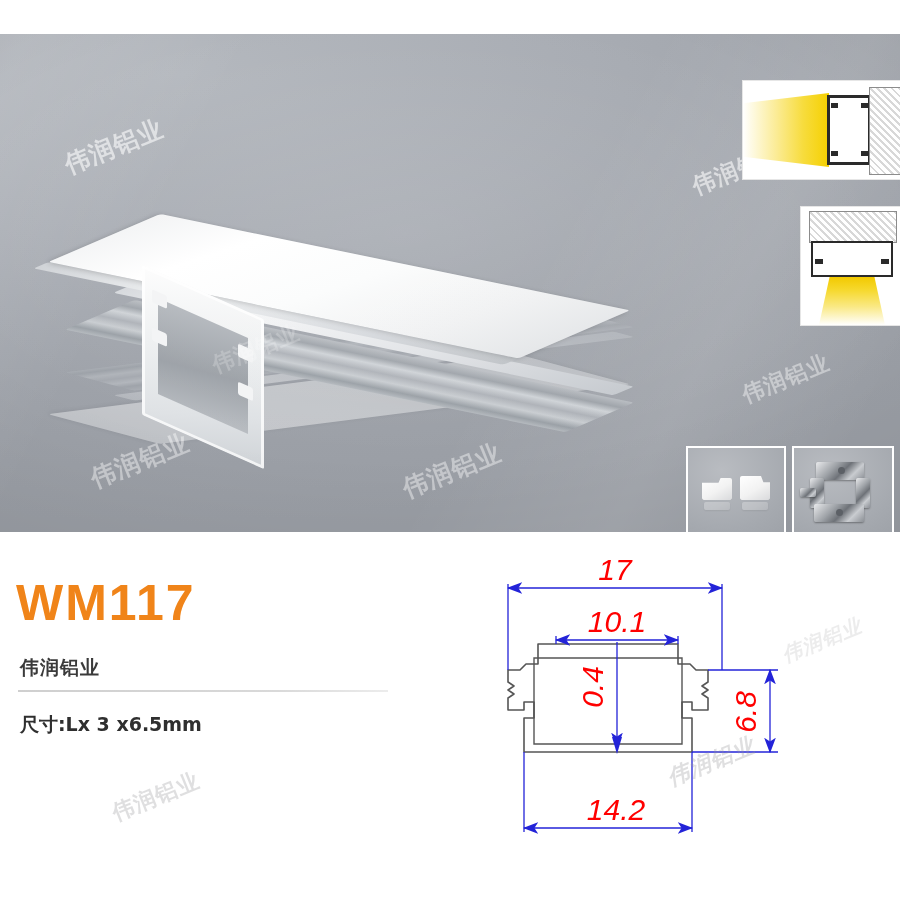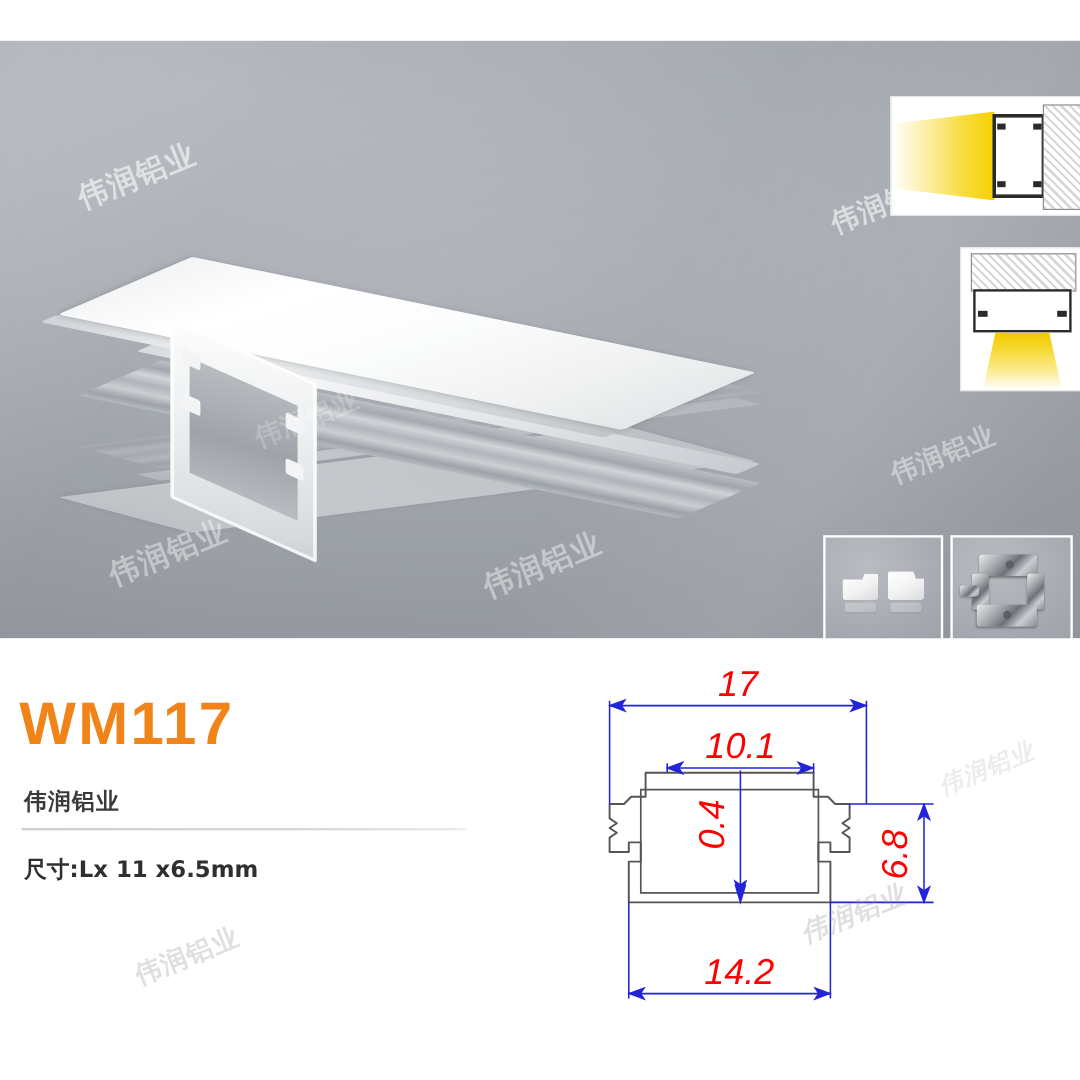--- a/index.html
+++ b/index.html
@@ -205,21 +205,21 @@
       <div class="hole" style="left:42px;top:61px;width:7px;height:7px;"></div>
       <div class="clipmetal" style="left:6px;top:40px;width:16px;height:9px;"></div>
     </div>
 
   </div>
 
   <div id="spec">
     <div id="model" style="color: rgb(240, 132, 25);">WM117</div>
     <div id="paramlab">伟润铝业</div>
     <div id="divider"></div>
-    <div class="specline" id="sl0">尺寸:Lx  11  x6.5mm</div>
+    <div class="specline" id="sl0">尺寸:Lx  3  x6.5mm</div>
     <span class="wm gray" style="left:110px;top:250px;font-size:22px;">伟润铝业</span>
   </div>
 
   <div id="drawing">
     <svg width="440" height="368" viewBox="0 0 440 368">
       <defs>
         <marker id="arR" markerWidth="12" markerHeight="9" refX="11" refY="4.5" orient="auto">
           <path d="M0,0 L12,4.5 L0,9 L3,4.5 Z" fill="#2323d8"></path>
         </marker>
         <marker id="arL" markerWidth="12" markerHeight="9" refX="1" refY="4.5" orient="auto">

